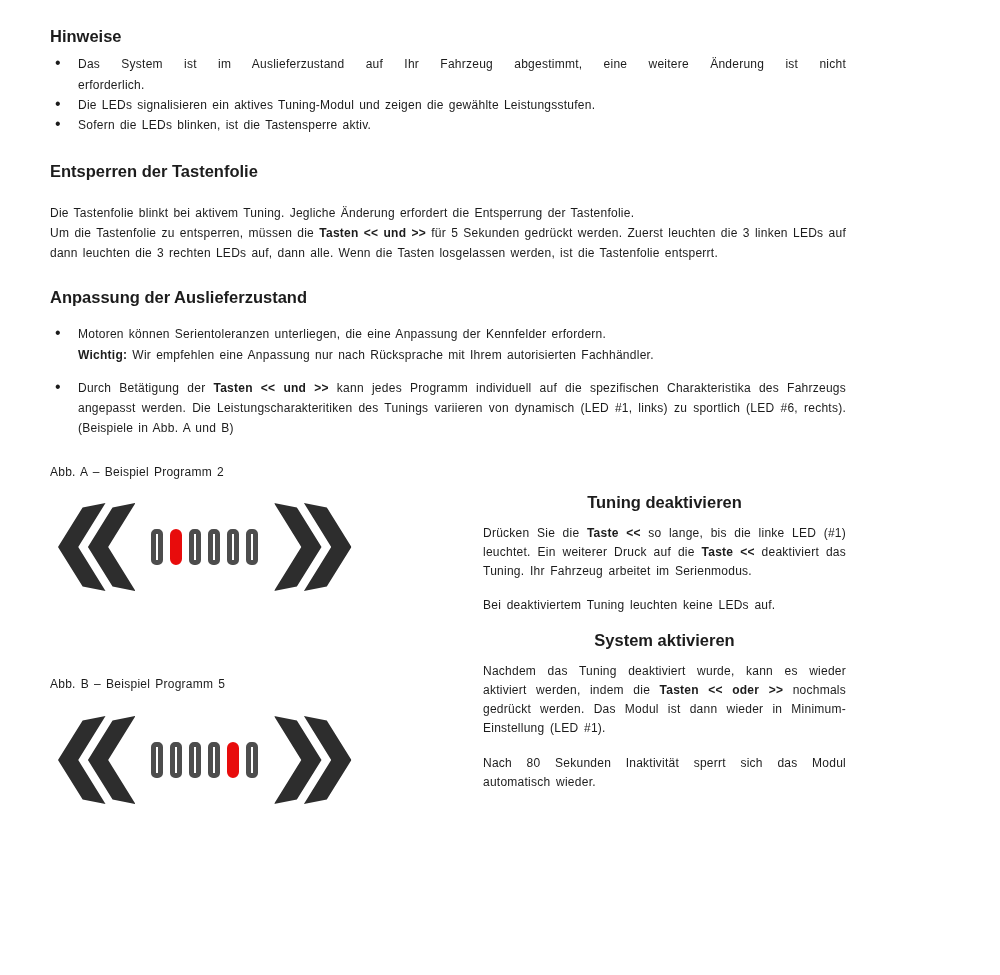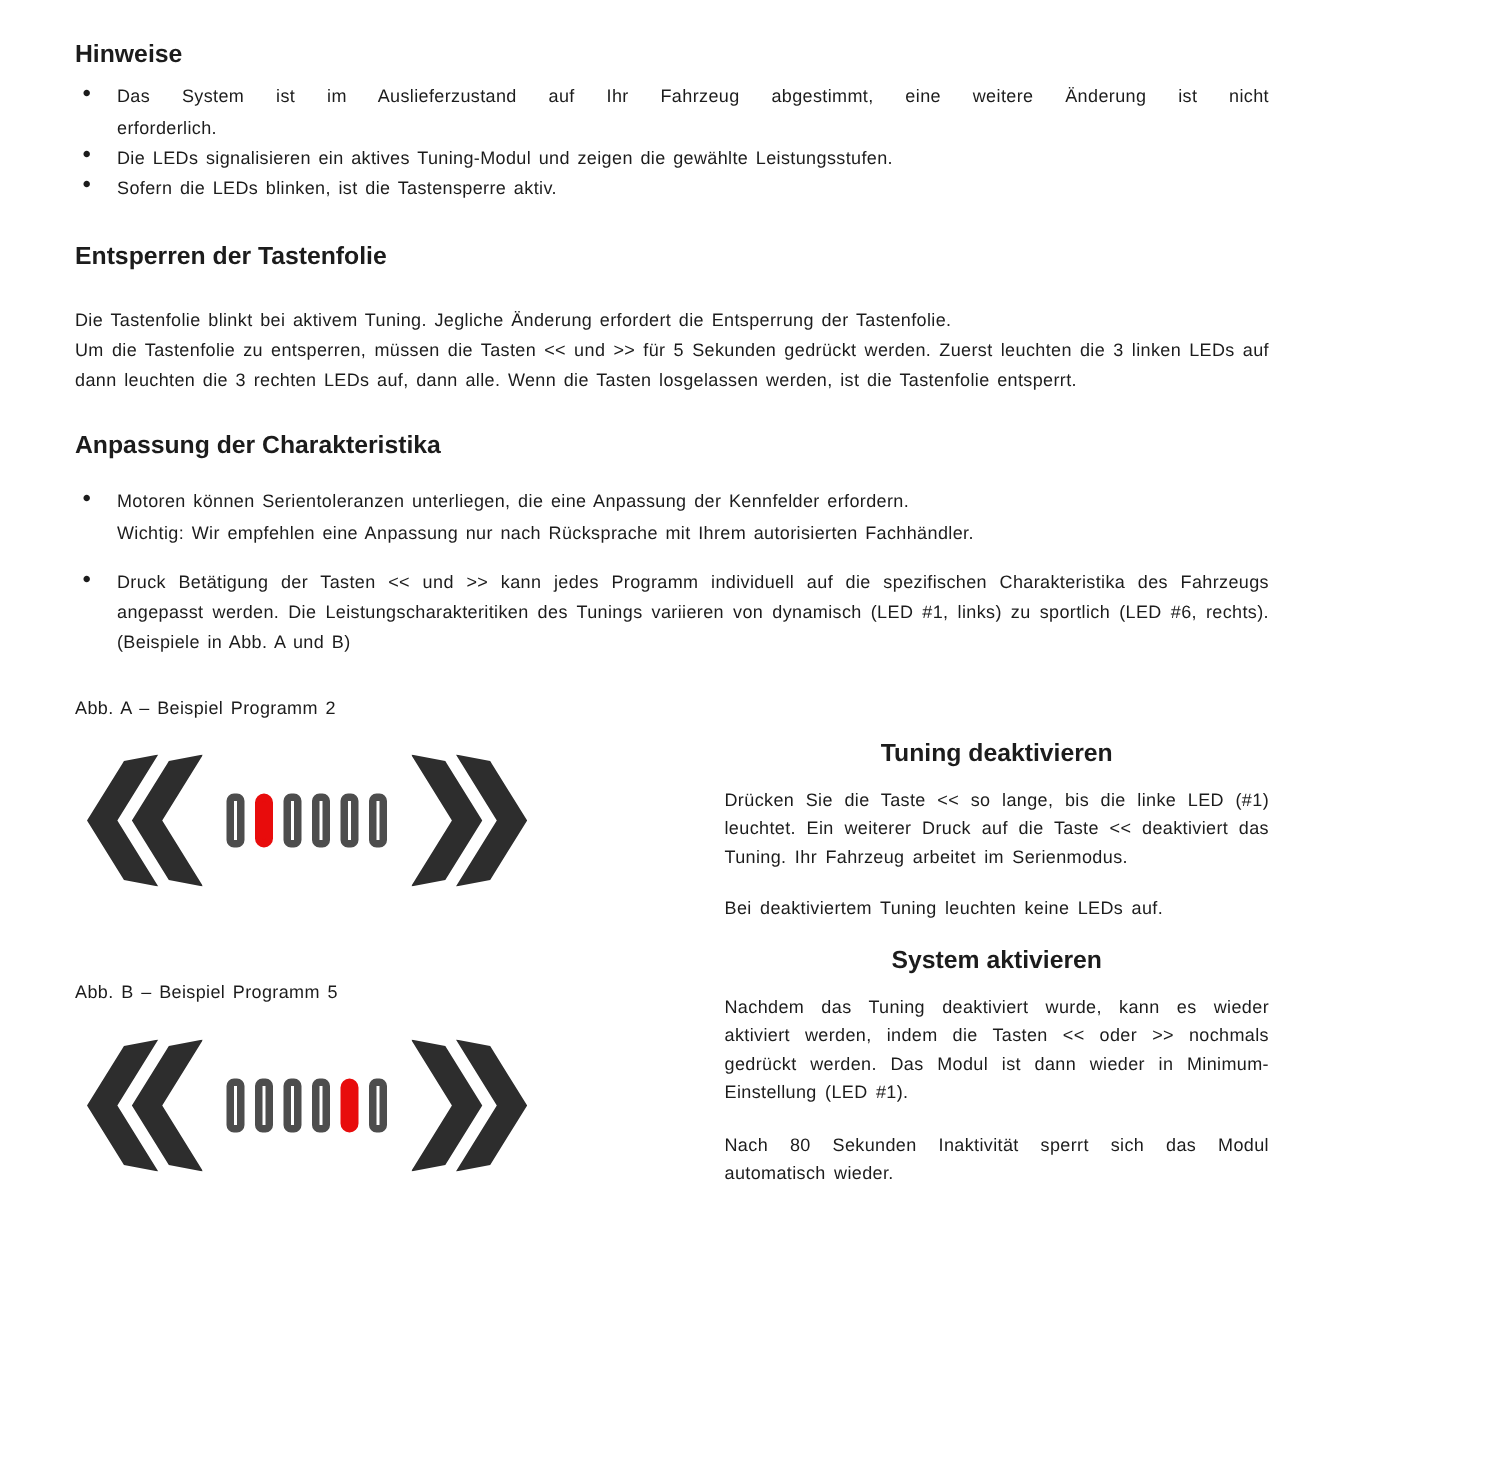--- a/index.html
+++ b/index.html
@@ -13,21 +13,21 @@
     font-family:"Liberation Sans","DejaVu Sans",sans-serif; overflow:hidden;
   }
   .page{ width:896px; height:975px; padding:26px 50px 0 50px; }
 
   h3,h4{ margin:0; font-size:16.5px; font-weight:bold; line-height:1.3; }
   .para,.btext,.fig-label{
     font-size:12px; line-height:1.68; letter-spacing:0.25px; word-spacing:1.5px;
   }
   .j{ text-align:justify; }
   .talj{ text-align:justify; text-align-last:justify; }
-  .b{ font-weight:normal; }
+  .b{ font-weight:bold; }
 
   
   .bullet{ display:flex; }
   .dot{ width:28px; flex:0 0 28px; padding-left:5px; }
   .btext{ flex:1; }
 
   
   .sec-hinweise h3{ margin-bottom:7px; }
   .sec-entsperren{ margin-top:26px; }
   .sec-entsperren h3{ margin-bottom:20px; }
@@ -39,21 +39,21 @@
   .columns{ display:flex; margin-top:26px; }
   .col-left{ width:433px; flex:0 0 433px; }
   .col-right{ flex:1; padding-top:28px; }
   .col-right h4{ margin-bottom:10px;text-align:center; }
   .col-right .para{ line-height:1.6; word-spacing:2px; margin:0 0 15px 0; }
   .col-right h4 + .para{ margin-top:0; }
   .col-right .h-gap{ margin-top:13px; }
 
   
   .fig-label{ line-height:1.35; }
-  .fig-label.figb{ margin-top:61px; }
+  .fig-label.figb{ margin-top:84px; }
   .figure{ display:flex; align-items:center; gap:16px; margin-top:22px; margin-left:8px; height:90px; }
   .chev{ height:88px; width:auto; color:var(--chevron); flex:0 0 auto; }
   .chev.right{ transform:scaleX(-1); }
   .led-row{ display:flex; gap:7px; align-items:center; }
   .led{
     width:12px; height:36px; background:#fff;
     border:5px solid var(--led-border); border-radius:5px;
   }
   .led.on{
     background:var(--led-red); border-color:var(--led-red); border-radius:7px;
@@ -79,28 +79,28 @@
       <div class="btext j"><span>Sofern die LEDs blinken, ist die Tastensperre aktiv.</span></div>
     </div>
   </section>
 
   <section class="sec-entsperren">
     <h3>Entsperren der Tastenfolie</h3>
     <div class="para j"><span>Die Tastenfolie blinkt bei aktivem Tuning. Jegliche Änderung erfordert die Entsperrung der Tastenfolie.</span><br><span>Um die Tastenfolie zu entsperren, müssen die </span><span class="b">Tasten &lt;&lt; und &gt;&gt;</span><span> für 5 Sekunden gedrückt werden. Zuerst leuchten die 3 linken LEDs auf dann leuchten die 3 rechten LEDs auf, dann alle. Wenn die Tasten losgelassen werden, ist die Tastenfolie entsperrt.</span></div>
   </section>
 
   <section class="sec-anpassung">
-    <h3>Anpassung der Charakteristika</h3>
+    <h3>Anpassung der Auslieferzustand</h3>
     <div class="bullet">
       <span class="dot">•</span>
       <div class="btext j"><span>Motoren können Serientoleranzen unterliegen, die eine Anpassung der Kennfelder erfordern.</span><br><span class="b">Wichtig:</span><span> Wir empfehlen eine Anpassung nur nach Rücksprache mit Ihrem autorisierten Fachhändler.</span></div>
     </div>
     <div class="bullet">
       <span class="dot">•</span>
-      <div class="btext j"><span>Druck Betätigung der </span><span class="b">Tasten &lt;&lt; und &gt;&gt;</span><span> kann jedes Programm individuell auf die spezifischen Charakteristika des Fahrzeugs angepasst werden. Die Leistungscharakteritiken des Tunings variieren von dynamisch (LED #1, links) zu sportlich (LED #6, rechts).(Beispiele in Abb. A und B)</span></div>
+      <div class="btext j"><span>Durch Betätigung der </span><span class="b">Tasten &lt;&lt; und &gt;&gt;</span><span> kann jedes Programm individuell auf die spezifischen Charakteristika des Fahrzeugs angepasst werden. Die Leistungscharakteritiken des Tunings variieren von dynamisch (LED #1, links) zu sportlich (LED #6, rechts).(Beispiele in Abb. A und B)</span></div>
     </div>
   </section>
 
   <div class="columns">
 
     <div class="col-left">
       <div class="fig-label">Abb. A – Beispiel Programm 2</div>
       <div class="figure">
         <svg class="chev" viewBox="0 0 88 100" aria-hidden="true">
           <polygon points="0,50 28,5 54,0 23,50 54,100 28,95" fill="currentColor"></polygon>

